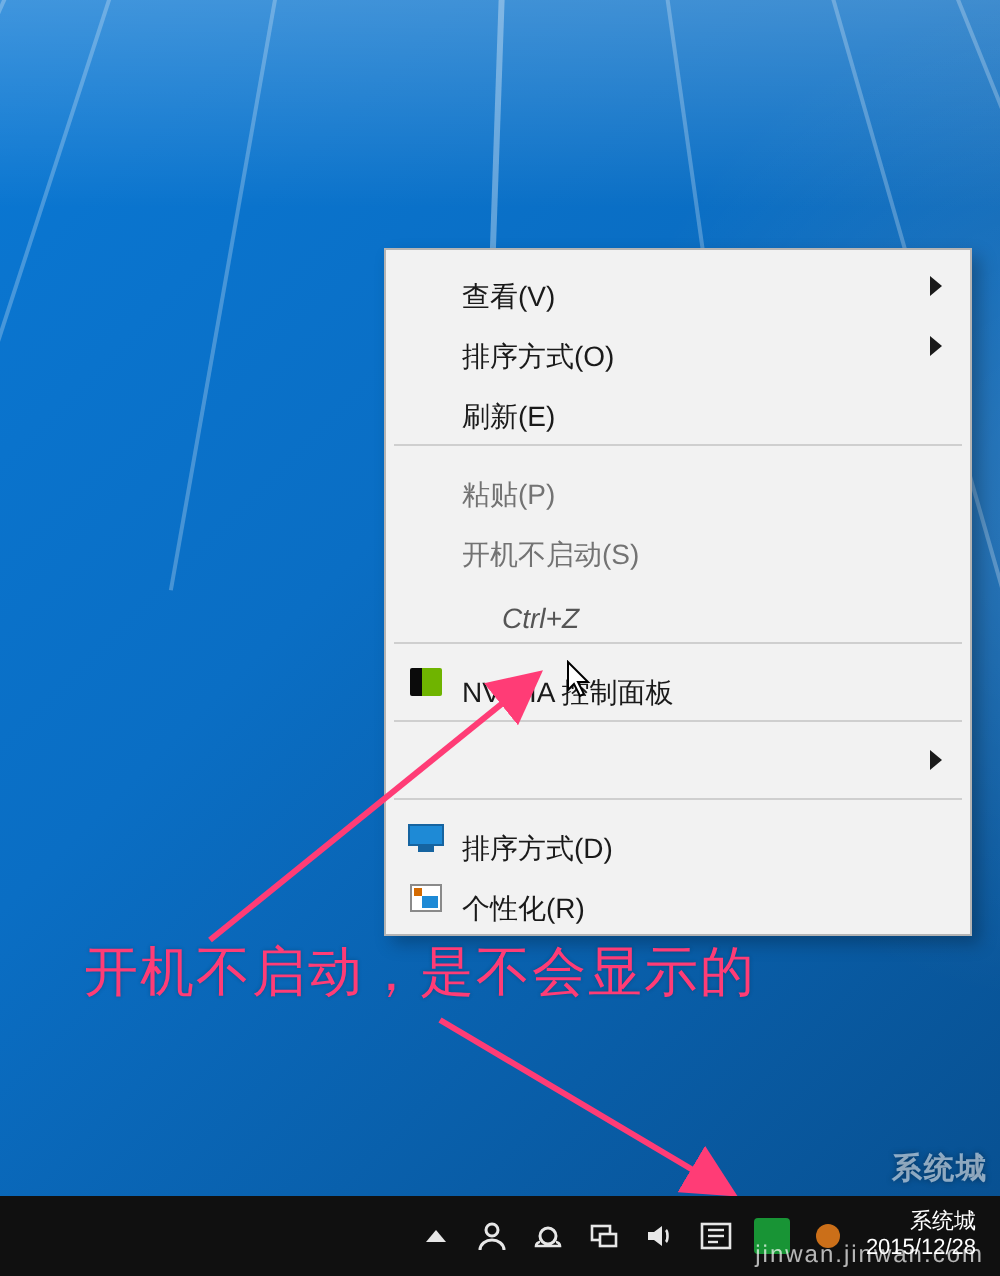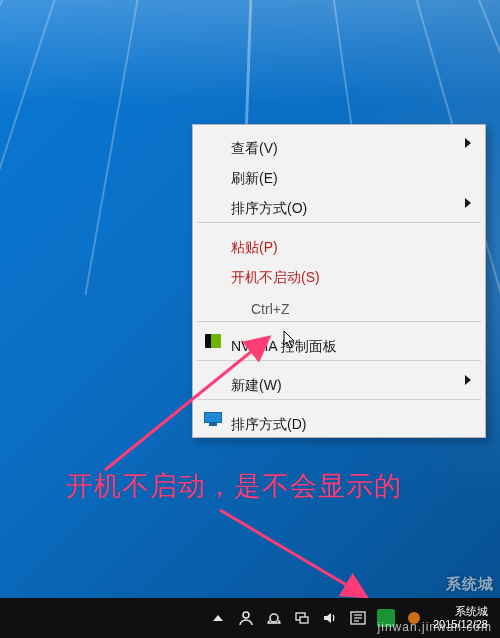--- a/index.html
+++ b/index.html
@@ -38,23 +38,23 @@
     padding: 3px 2px;
   }
   .menu-item {
     display: flex;
     align-items: flex-end;
     height: 30px;
     padding: 0 14px 0 36px;
     position: relative;
     white-space: nowrap;
   }
-  .menu-item.disabled { color: #b91c1c; }
+  .menu-item.disabled { color: #737373; }
   .menu-item .label { flex: 1; }
-  .menu-item .shortcut { color: #555; margin-left: 20px; }
+  .menu-item .shortcut { color: #555; margin-left: 20px; font-style: italic; }
   .menu-item .sub-arrow {
     position: absolute; right: 12px; top: 50%; transform: translateY(-50%);
     width: 0; height: 0; border-top: 5px solid transparent; border-bottom: 5px solid transparent; border-left: 6px solid #1a1a1a;
   }
   .menu-sep {
     height: 1px; background: #cfcfcf; margin: 4px 2px;
   }
   .menu-icon {
     position: absolute; left: 9px; top: 50%; transform: translateY(-50%);
     width: 18px; height: 18px; display: flex; align-items: center; justify-content: center;
@@ -93,21 +93,20 @@
   }
 
   
   .annotation {
     position: absolute;
     left: 42px; top: 468px;
     color: #ff3c76;
     font-size: 27px;
     letter-spacing: 1px;
     text-shadow: 0 0 2px rgba(0,0,0,0.2);
-    margin-left: 24px;
   }
 
   
   .arrow-svg { position: absolute; left:0; top:0; pointer-events:none; }
 
   
   .taskbar {
     position: absolute;
     left: 0; bottom: 0;
     width: 500px; height: 40px;
@@ -155,54 +154,59 @@
   <div class="ray r4"></div>
   <div class="ray r5"></div>
   <div class="ray r6"></div>
 
   <div class="context-menu">
     <div class="menu-item">
       <span class="label">查看(V)</span>
       <span class="sub-arrow"></span>
     </div>
     <div class="menu-item">
-      <span class="label">刷新(E)</span>
-    </div>
-    <div class="menu-item">
       <span class="label">排序方式(O)</span>
       <span class="sub-arrow"></span>
     </div>
+    <div class="menu-item">
+      <span class="label">刷新(E)</span>
+    </div>
     <div class="menu-sep"></div>
     <div class="menu-item disabled">
       <span class="label">粘贴(P)</span>
     </div>
     <div class="menu-item disabled">
       <span class="label">开机不启动(S)</span>
     </div>
     <div class="menu-item">
       <span class="shortcut">Ctrl+Z</span>
     </div>
     <div class="menu-sep"></div>
     <div class="menu-item">
       <span class="menu-icon">
           <span class="nvidia-icon"></span>
         </span>
       <span class="label">NVIDIA 控制面板</span>
     </div>
     <div class="menu-sep"></div>
     <div class="menu-item">
-      <span class="label">新建(W)</span>
       <span class="sub-arrow"></span>
     </div>
     <div class="menu-sep"></div>
     <div class="menu-item">
       <span class="menu-icon">
           <span class="display-icon"></span>
         </span>
       <span class="label">排序方式(D)</span>
+    </div>
+    <div class="menu-item">
+      <span class="menu-icon">
+          <span class="personalize-icon"></span>
+        </span>
+      <span class="label">个性化(R)</span>
     </div>
   </div>
 
   <svg class="cursor" viewBox="0 0 14 20">
     <path d="M1 1 L1 15 L4 12 L7 18 L9 17 L6 11 L11 11 Z" fill="#ffffff" stroke="#000" stroke-width="1"></path>
   </svg>
 
   <div class="annotation">开机不启动，是不会显示的</div>
 
   <svg class="arrow-svg" width="500" height="638">

